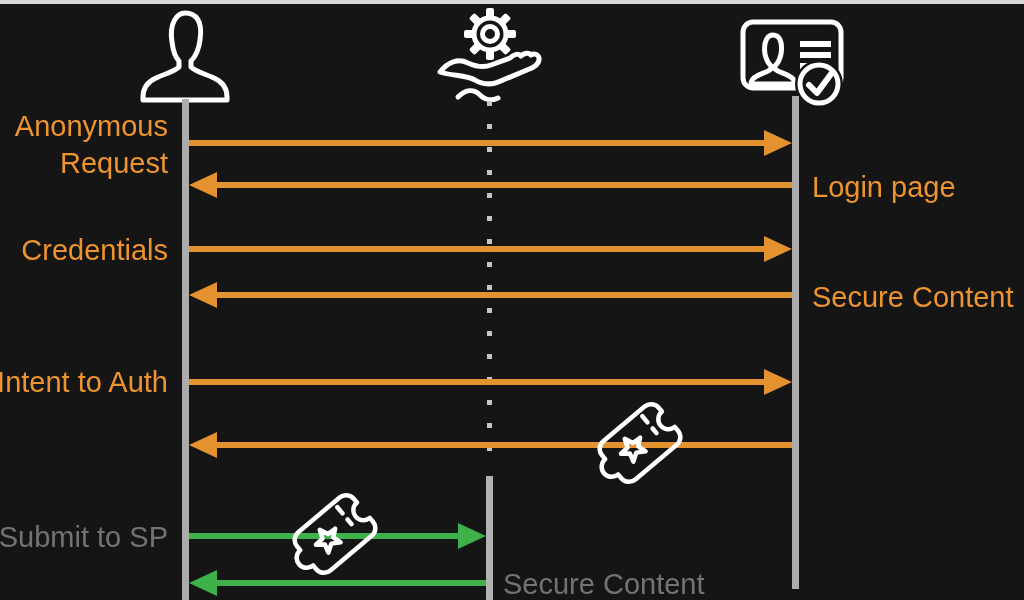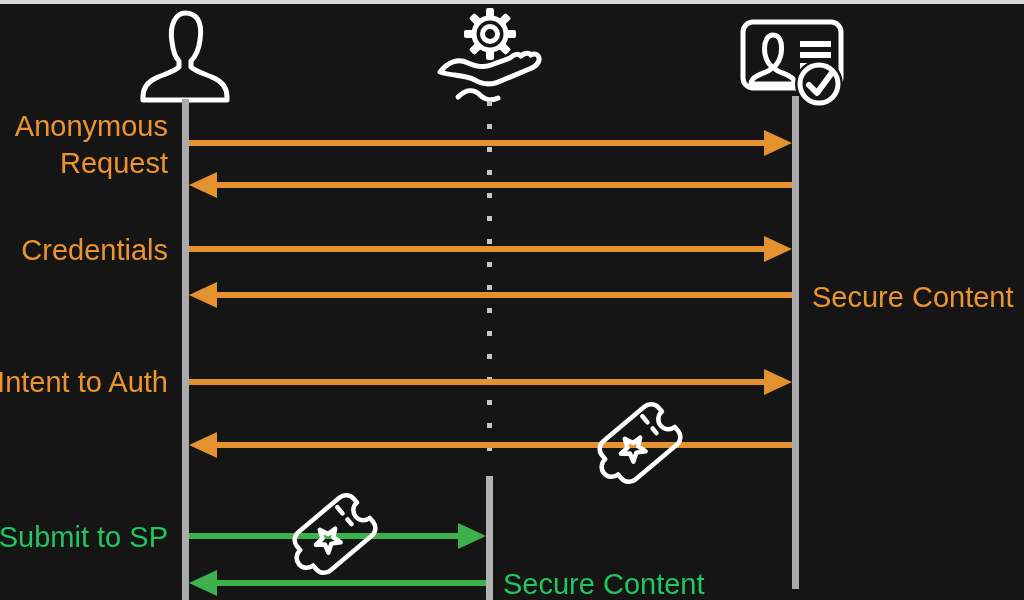--- a/index.html
+++ b/index.html
@@ -38,21 +38,21 @@
   .a4{left:189px;top:282px;width:603px;}
   .a5{left:189px;top:369px;width:603px;}
   .a6{left:189px;top:432px;width:603px;}
   .a7{left:189px;top:523px;width:297px;}
   .a8{left:189px;top:570px;width:297px;}
 
   
   .lbl{position:absolute;font-size:29px;line-height:37px;color:#ED9430;white-space:nowrap;}
   .lbl.multi{white-space:pre-line;}
   .lbl.right-align{text-align:right;}
-  .lbl.green-text{color:#22c55e;}
+  .lbl.green-text{color:#737373;}
   .lbl-anonymous{right:856px;top:108px;}
   .lbl-login{left:812px;top:169px;}
   .lbl-credentials{right:856px;top:232px;}
   .lbl-secure-idp{left:812px;top:279px;}
   .lbl-intent{right:856px;top:364px;}
   .lbl-redirect{left:812px;top:410px;}
   .lbl-submit{right:856px;top:519px;}
   .lbl-secure-sp{left:503px;top:566px;}
 
   .icon{position:absolute;}
@@ -157,18 +157,19 @@
   <svg class="ticket ticket-green" width="86" height="86" viewBox="0 0 86 86">
     <g transform="rotate(-40 43 43)" fill="none" stroke="#FFFFFF" stroke-width="4.5" stroke-linejoin="round" stroke-linecap="round">
       <path d="M 16 18 L 70 18 A 10 10 0 0 1 80 28 L 80 33 A 10 10 0 0 0 80 53 L 80 58 A 10 10 0 0 1 70 68 L 16 68 A 10 10 0 0 1 6 58 L 6 53 A 10 10 0 0 1 6 33 L 6 28 A 10 10 0 0 1 16 18 Z"></path>
       <polygon points="34,30 37.5,38.5 46.5,39 39.5,44.5 42,53 34,48 26,53 28.5,44.5 21.5,39 30.5,38.5"></polygon>
       <line x1="62" y1="24" x2="62" y2="46" stroke-dasharray="8 8"></line>
     </g>
   </svg>
 
   <div class="lbl multi right-align lbl-anonymous">Anonymous
 Request</div>
+  <div class="lbl lbl-login">Login page</div>
   <div class="lbl right-align lbl-credentials">Credentials</div>
   <div class="lbl lbl-secure-idp">Secure Content</div>
   <div class="lbl right-align lbl-intent">Intent to Auth</div>
   <div class="lbl green-text right-align lbl-submit">Submit to SP</div>
   <div class="lbl green-text lbl-secure-sp">Secure Content</div>
 </div>
 
 </body></html>

